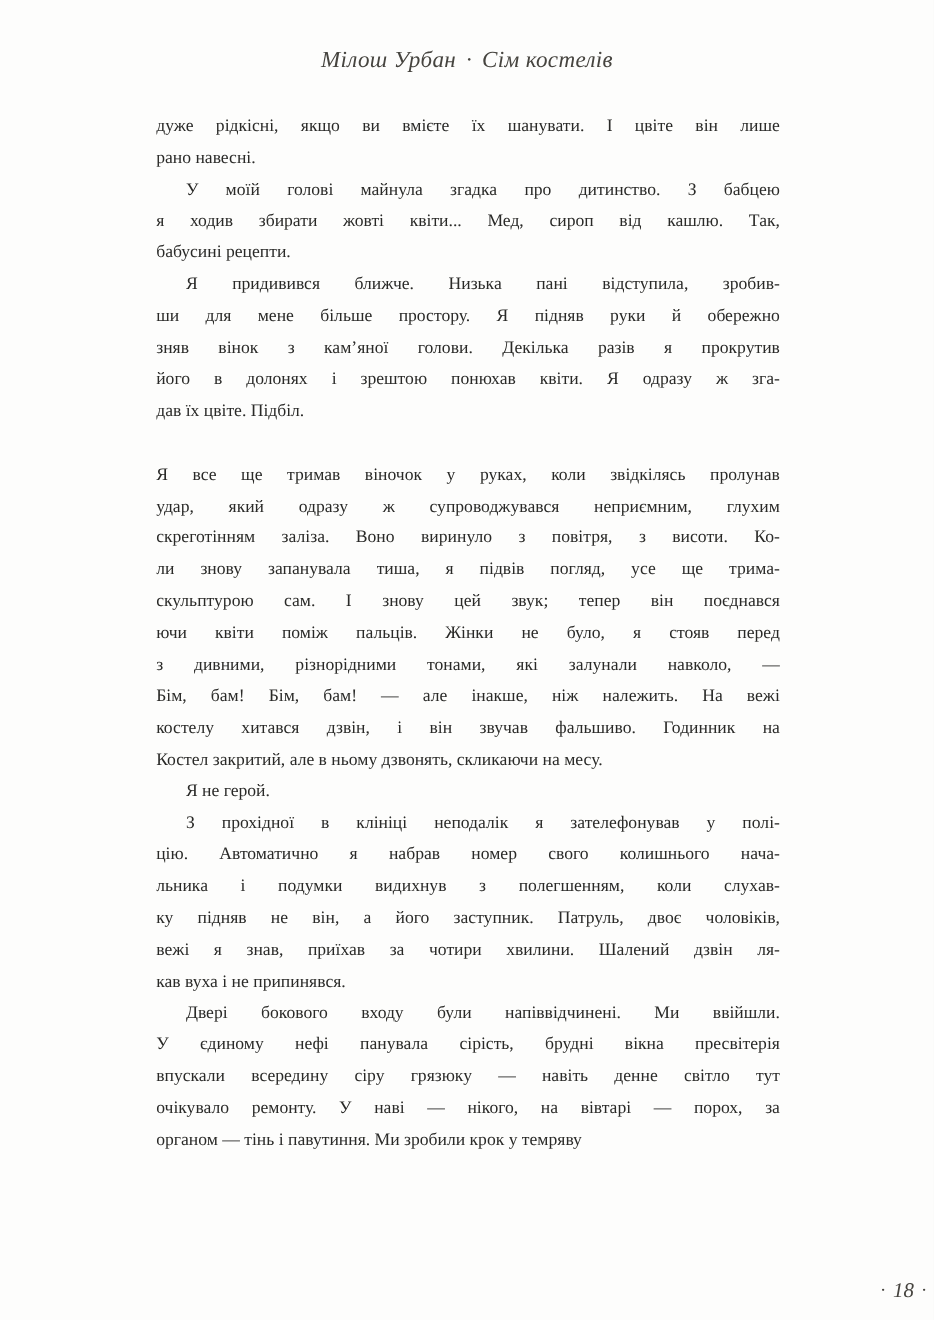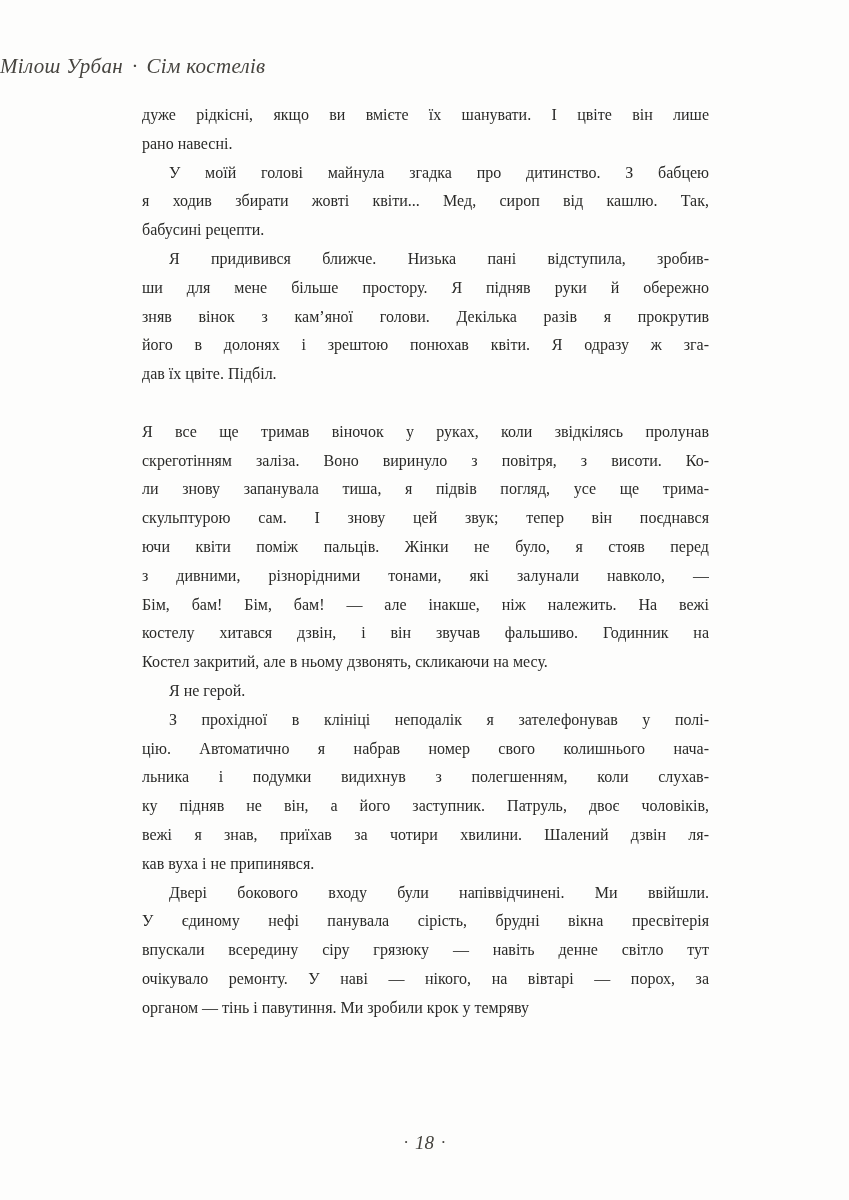--- a/index.html
+++ b/index.html
@@ -13,24 +13,24 @@
     width:849px;
     height:1200px;
     margin:0 auto;
     background:var(--bg);
     font-family:"Liberation Serif","DejaVu Serif",serif;
     color:var(--text);
     overflow:hidden;
   }
   .running-header{
     position:absolute;
-    top:53px;
+    top:41px;
     left:0;
     width:100%;
-    text-align:left;
+    text-align:center;
     font-style:italic;
     font-size:21px;
     line-height:26px;
     color:var(--muted);
     letter-spacing:0.3px;
   }
   .running-header .sep{
     display:inline-block;
     padding:0 9px;
   }
@@ -54,24 +54,24 @@
     text-align-last:left;
   }
   .line.indent{
     text-indent:27px;
   }
   .line.gap{
     margin-top:28.8px;
   }
   .footer{
     position:absolute;
-    top:1132px;
+    top:1163px;
     left:0;
     width:100%;
-    text-align:center;
+    text-align:right;
     font-style:italic;
     font-size:19px;
     color:var(--muted);
   }
   .footer .orn{
     display:inline-block;
     padding:0 7px;
     font-size:17px;
     vertical-align:1px;
   }
@@ -90,20 +90,21 @@
       <div class="line last">рано навесні.</div>
       <div class="line indent">У моїй голові майнула згадка про дитинство. З бабцею</div>
       <div class="line">я ходив збирати жовті квіти... Мед, сироп від кашлю. Так,</div>
       <div class="line last">бабусині рецепти.</div>
       <div class="line indent">Я придивився ближче. Низька пані відступила, зробив-</div>
       <div class="line">ши для мене більше простору. Я підняв руки й обережно</div>
       <div class="line">зняв вінок з кам’яної голови. Декілька разів я прокрутив</div>
       <div class="line">його в долонях і зрештою понюхав квіти. Я одразу ж зга-</div>
       <div class="line last">дав їх цвіте. Підбіл.</div>
       <div class="line gap">Я все ще тримав віночок у руках, коли звідкілясь пролунав</div>
+      <div class="line">удар, який одразу ж супроводжувався неприємним, глухим</div>
       <div class="line">скреготінням заліза. Воно виринуло з повітря, з висоти. Ко-</div>
       <div class="line">ли знову запанувала тиша, я підвів погляд, усе ще трима-</div>
       <div class="line">скульптурою сам. І знову цей звук; тепер він поєднався</div>
       <div class="line">ючи квіти поміж пальців. Жінки не було, я стояв перед</div>
       <div class="line">з дивними, різнорідними тонами, які залунали навколо, —</div>
       <div class="line">Бім, бам! Бім, бам! — але інакше, ніж належить. На вежі</div>
       <div class="line">костелу хитався дзвін, і він звучав фальшиво. Годинник на</div>
       <div class="line last">Костел закритий, але в ньому дзвонять, скликаючи на месу.</div>
       <div class="line last indent">Я не герой.</div>
       <div class="line indent">З прохідної в клініці неподалік я зателефонував у полі-</div>

